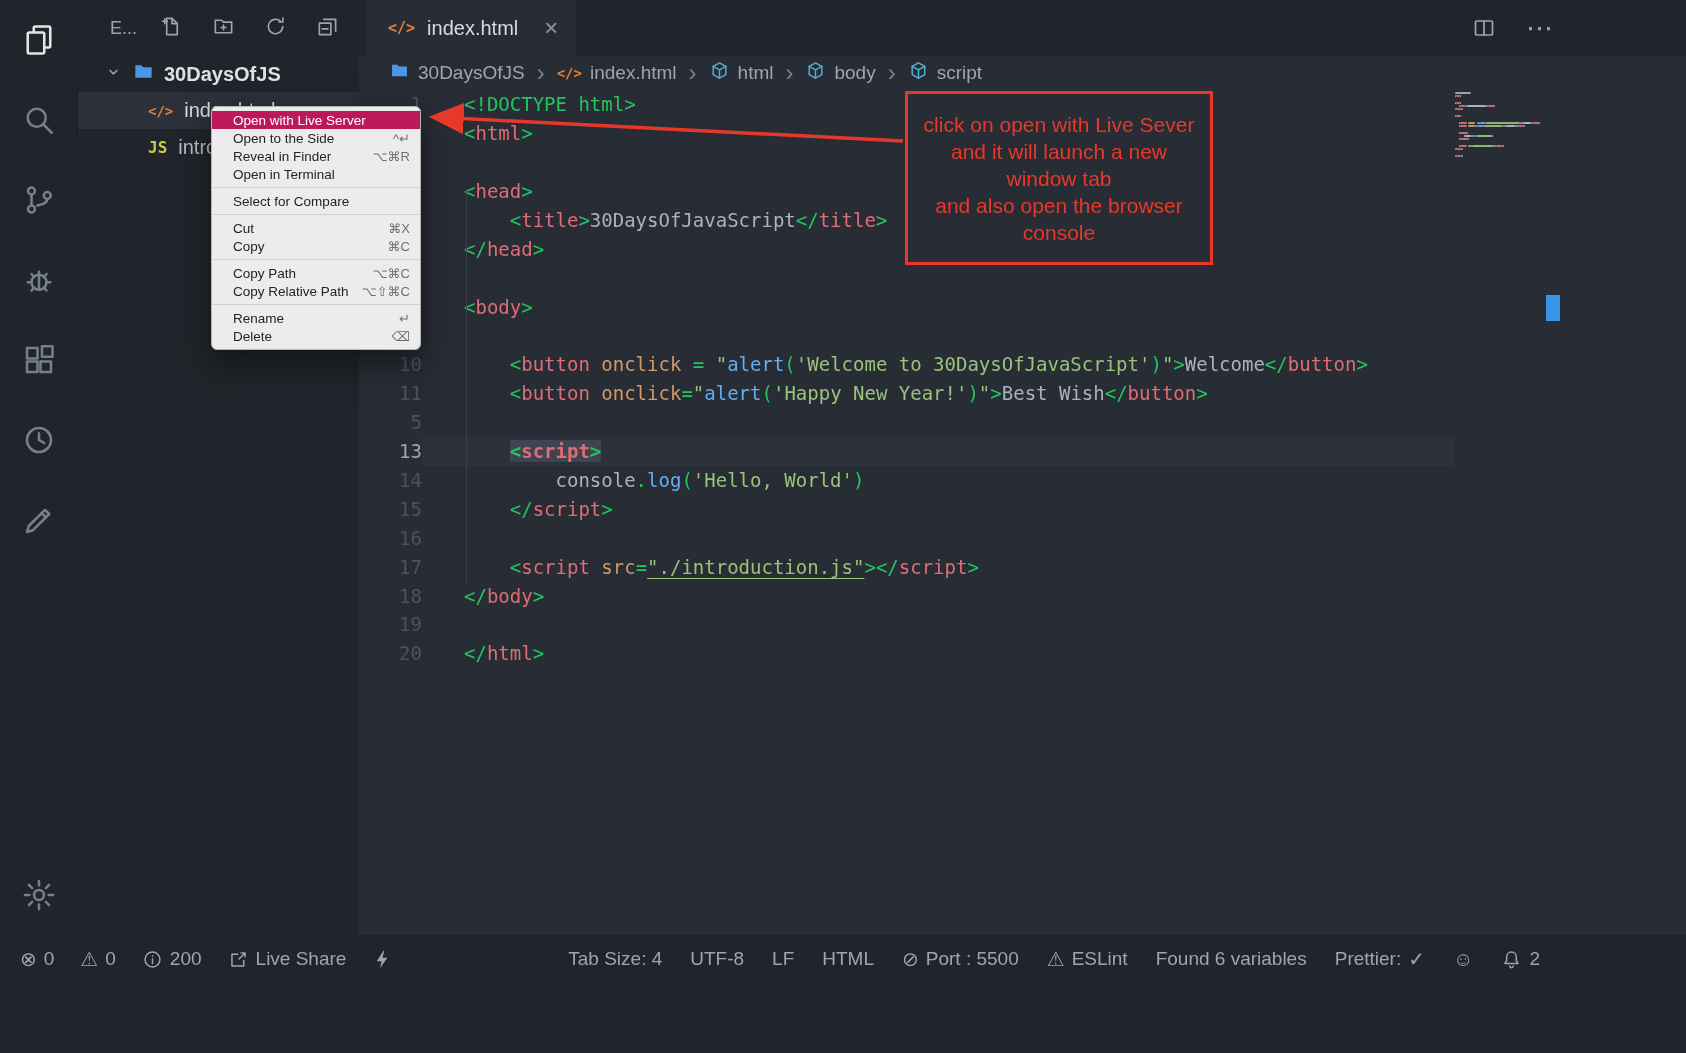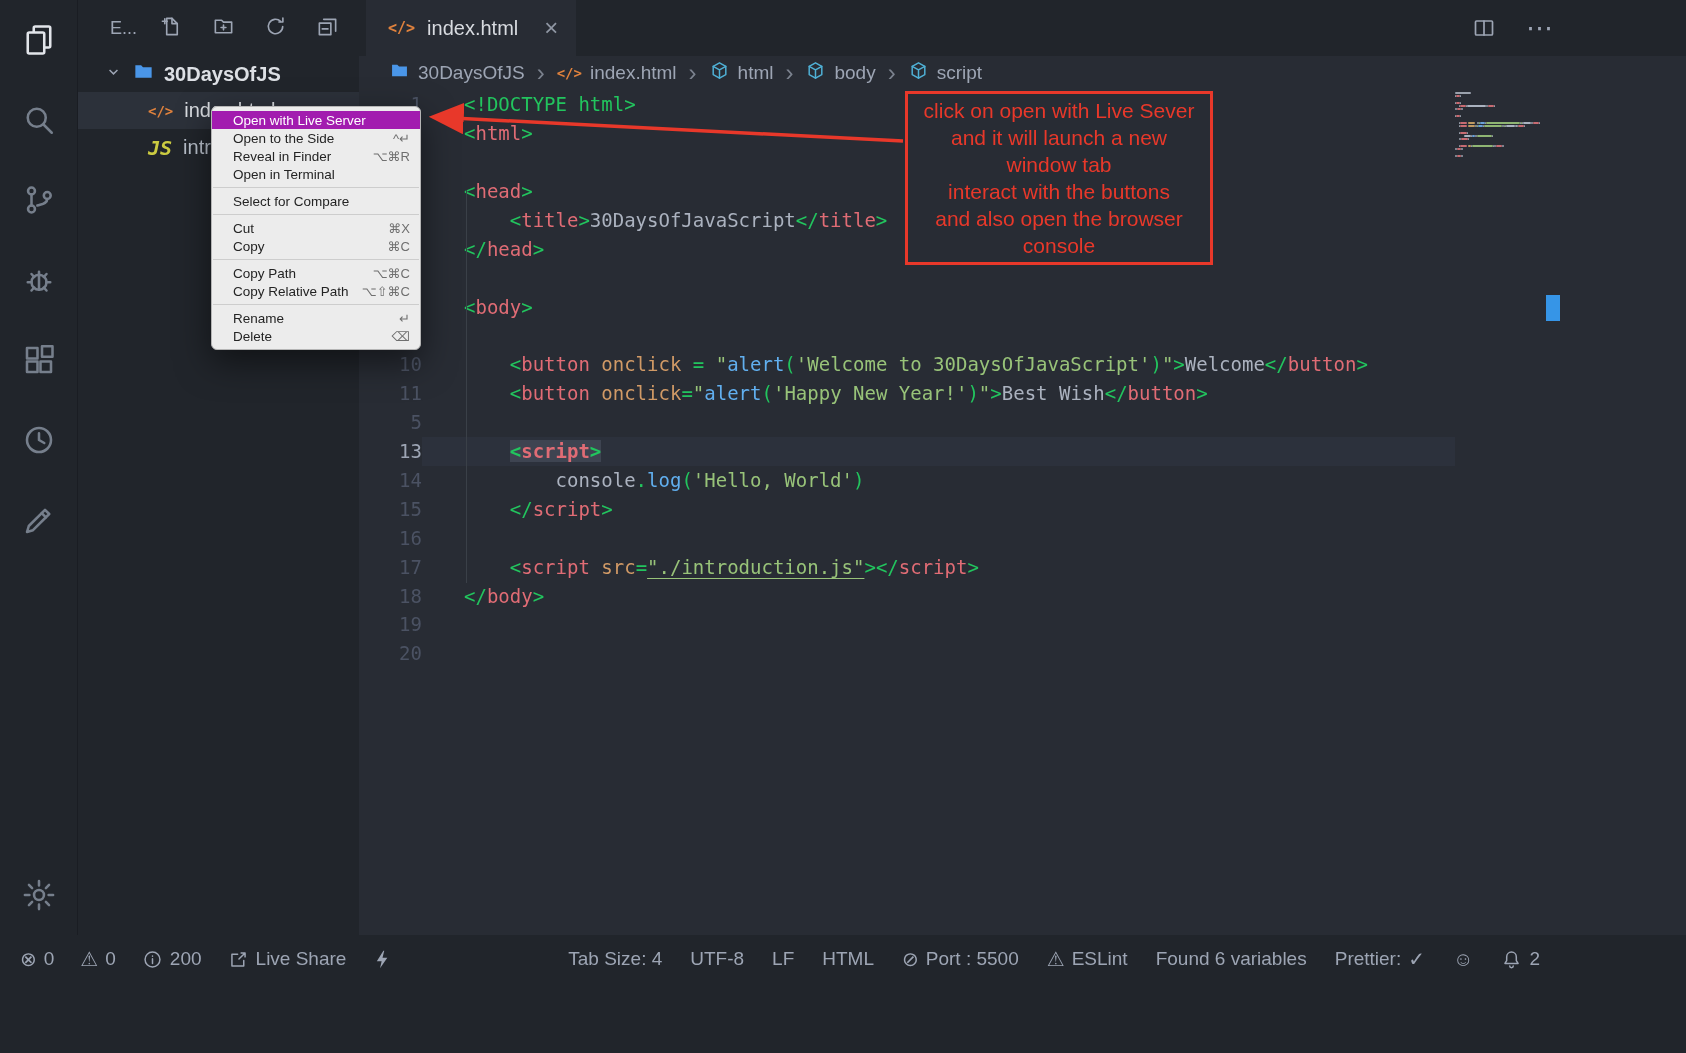--- a/index.html
+++ b/index.html
@@ -20,21 +20,21 @@
   .ex-actions{display:flex;gap:29px;margin-left:6px;color:#9da5b4;}
   .ex-act{cursor:pointer;}
   .ex-act svg{width:23px;height:23px;}
   .folder-row{display:flex;align-items:center;height:36px;padding-left:26px;gap:9px;color:#dde0e5;font-size:20px;font-weight:600;cursor:pointer;}
   .chev svg{width:19px;height:19px;color:#9da5b4;}
   .fold-ico svg{width:23px;height:23px;}
   .file-row{display:flex;align-items:center;height:37px;padding-left:70px;gap:11px;font-size:20px;color:#b8bfca;cursor:pointer;}
   .file-row.selected{background:#2c313a;color:#d9dce1;}
   .file-ico{font-family:"DejaVu Sans Mono",monospace;font-weight:bold;font-size:14px;}
   .file-ico.html{color:#e0823d;}
-  .file-ico.js{color:#cbcb41;font-size:20px;font-style:italic;}
+  .file-ico.js{color:#cbcb41;font-size:16px;}
 
   
   .editor{position:absolute;left:359px;top:0;width:1327px;height:935px;background:#282c34;}
   .tab-bar{position:relative;height:56px;background:#21252b;display:flex;}
   .tab{display:flex;align-items:center;gap:12px;padding:0 18px 0 22px;background:#282c34;margin-left:7px;cursor:pointer;}
   .tab-ico{font-family:"DejaVu Sans Mono",monospace;font-weight:bold;font-size:15px;color:#e0823d;}
   .tab-label{font-size:20px;color:#d8dbe0;}
   .tab-close{font-size:24px;color:#8f96a3;margin-left:14px;cursor:pointer;}
   .tab-actions{position:absolute;left:1113px;top:0;height:56px;display:flex;align-items:center;gap:30px;color:#9da5b4;}
   .tab-actions .act{cursor:pointer;display:flex;align-items:center;font-size:27px;}
@@ -63,21 +63,21 @@
   .mm-row{display:flex;height:2px;margin-bottom:1.3px;}
   .mm-row span{display:block;height:2px;border-radius:1px;}
   .scroll-strip{position:absolute;left:1186px;top:0;width:16px;height:845px;}
   .ov-marker{position:absolute;left:1px;top:205px;width:14px;height:26px;background:#3695e7;}
 
   
   .menu{position:absolute;left:211px;top:106px;width:208px;background:#ececec;border:1px solid #b5b5b5;
         border-radius:6px;box-shadow:0 12px 34px rgba(0,0,0,.5);padding:4px 0;z-index:60;
         font-size:13.5px;color:#242424;}
   .menu-item{display:flex;justify-content:space-between;align-items:center;height:18px;padding:0 10px 0 21px;cursor:pointer;}
-  .menu-item.highlighted{background:#a21caf;color:#fff;}
+  .menu-item.highlighted{background:#be185d;color:#fff;}
   .menu-shortcut{color:#6f6f6f;font-size:13px;}
   .menu-item.highlighted .menu-shortcut{color:#fff;}
   .menu-sep{height:1px;background:#cdcdcd;margin:4px 1px;}
 
   
   .annotation{position:absolute;left:905px;top:91px;width:302px;height:168px;border:3px solid #e8382a;
               z-index:40;display:flex;flex-direction:column;justify-content:center;text-align:center;
               color:#e8382a;font-size:21px;line-height:27px;font-weight:500;}
   .arrow-svg{position:absolute;left:0;top:0;z-index:70;pointer-events:none;}
 
@@ -267,21 +267,21 @@
           <div class="code-row"><span class="ln">10</span><span class="lcw"><span class="lc"><span class="c-punc">    &lt;</span><span class="c-tag">button</span><span class="c-punc"> </span><span class="c-attr">onclick</span><span class="c-punc"> = </span><span class="c-str">"</span><span class="c-fn">alert</span><span class="c-punc">(</span><span class="c-str">'Welcome to 30DaysOfJavaScript'</span><span class="c-punc">)</span><span class="c-str">"</span><span class="c-punc">&gt;</span><span class="c-txt">Welcome</span><span class="c-punc">&lt;/</span><span class="c-tag">button</span><span class="c-punc">&gt;</span></span></span></div>
           <div class="code-row"><span class="ln">11</span><span class="lcw"><span class="lc"><span class="c-punc">    &lt;</span><span class="c-tag">button</span><span class="c-punc"> </span><span class="c-attr">onclick</span><span class="c-punc">=</span><span class="c-str">"</span><span class="c-fn">alert</span><span class="c-punc">(</span><span class="c-str">'Happy New Year!'</span><span class="c-punc">)</span><span class="c-str">"</span><span class="c-punc">&gt;</span><span class="c-txt">Best Wish</span><span class="c-punc">&lt;/</span><span class="c-tag">button</span><span class="c-punc">&gt;</span></span></span></div>
           <div class="code-row"><span class="ln">5</span><span class="lcw"><span class="lc"></span></span></div>
           <div class="code-row active"><span class="ln">13</span><span class="lcw"><span class="lc"><span class="c-punc">    </span><span class="c-punc c-hl">&lt;</span><span class="c-tag c-hl">script</span><span class="c-punc c-hl">&gt;</span></span></span></div>
           <div class="code-row"><span class="ln">14</span><span class="lcw"><span class="lc"><span class="c-punc">        </span><span class="c-txt">console</span><span class="c-punc">.</span><span class="c-fn">log</span><span class="c-punc">(</span><span class="c-str">'Hello, World'</span><span class="c-punc">)</span></span></span></div>
           <div class="code-row"><span class="ln">15</span><span class="lcw"><span class="lc"><span class="c-punc">    &lt;/</span><span class="c-tag">script</span><span class="c-punc">&gt;</span></span></span></div>
           <div class="code-row"><span class="ln">16</span><span class="lcw"><span class="lc"></span></span></div>
           <div class="code-row"><span class="ln">17</span><span class="lcw"><span class="lc"><span class="c-punc">    &lt;</span><span class="c-tag">script</span><span class="c-punc"> </span><span class="c-attr">src</span><span class="c-punc">=</span><span class="c-link">"./introduction.js"</span><span class="c-punc">&gt;</span><span class="c-punc">&lt;/</span><span class="c-tag">script</span><span class="c-punc">&gt;</span></span></span></div>
           <div class="code-row"><span class="ln">18</span><span class="lcw"><span class="lc"><span class="c-punc">&lt;/</span><span class="c-tag">body</span><span class="c-punc">&gt;</span></span></span></div>
           <div class="code-row"><span class="ln">19</span><span class="lcw"><span class="lc"></span></span></div>
-          <div class="code-row"><span class="ln">20</span></div>
+          <div class="code-row"><span class="ln">20</span><span class="lcw"><span class="lc"><span class="c-punc">&lt;/</span><span class="c-tag">html</span><span class="c-punc">&gt;</span></span></span></div>
         </div>
       <div id="minimap" class="minimap">
           <div class="mm-row">
             <span style="width: 16.2px; background: rgb(154, 161, 172);"></span>
           </div>
           <div class="mm-row">
             <span style="width: 1.08px; background: rgb(154, 161, 172);"></span>
             <span style="width: 4.32px; background: rgb(199, 107, 114);"></span>
             <span style="width: 1.08px; background: rgb(154, 161, 172);"></span>
           </div>
@@ -454,21 +454,20 @@
       <div class="menu-item">
         <span class="menu-label">Delete</span>
         <span class="menu-shortcut">⌫</span>
       </div>
     </div>
 
   <div id="annotation" class="annotation">
       <div class="ann-line">click on open with Live Sever</div>
       <div class="ann-line">and it will launch a new</div>
       <div class="ann-line">window tab</div>
-      <div class="ann-line">interact with the buttons</div>
       <div class="ann-line">and also open the browser</div>
       <div class="ann-line">console</div>
     </div>
 
   <svg class="arrow-svg" width="1686" height="1053" viewBox="0 0 1686 1053">
     <defs>
       <marker id="ah" markerWidth="10" markerHeight="9" refX="8.5" refY="4.5" orient="auto">
         <path d="M0 0L10 4.5L0 9z" fill="#e8382a"></path>
       </marker>
     </defs>

